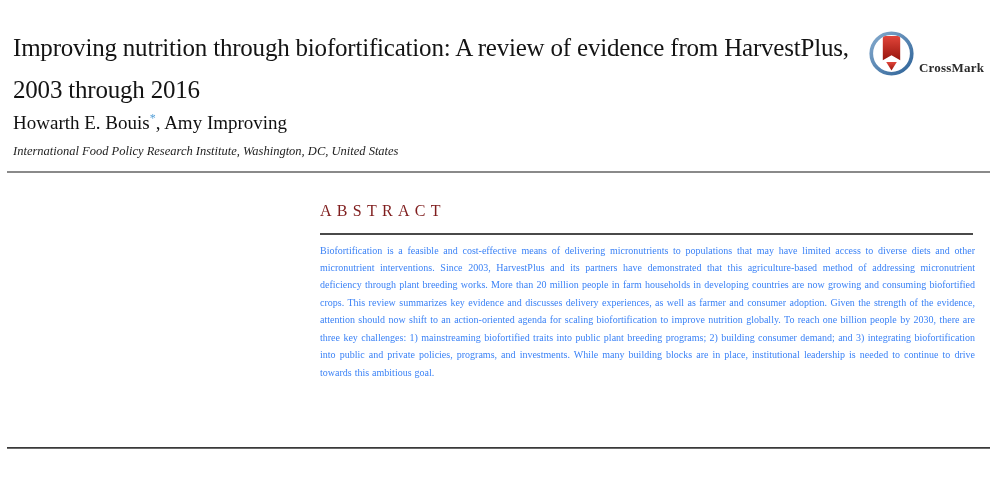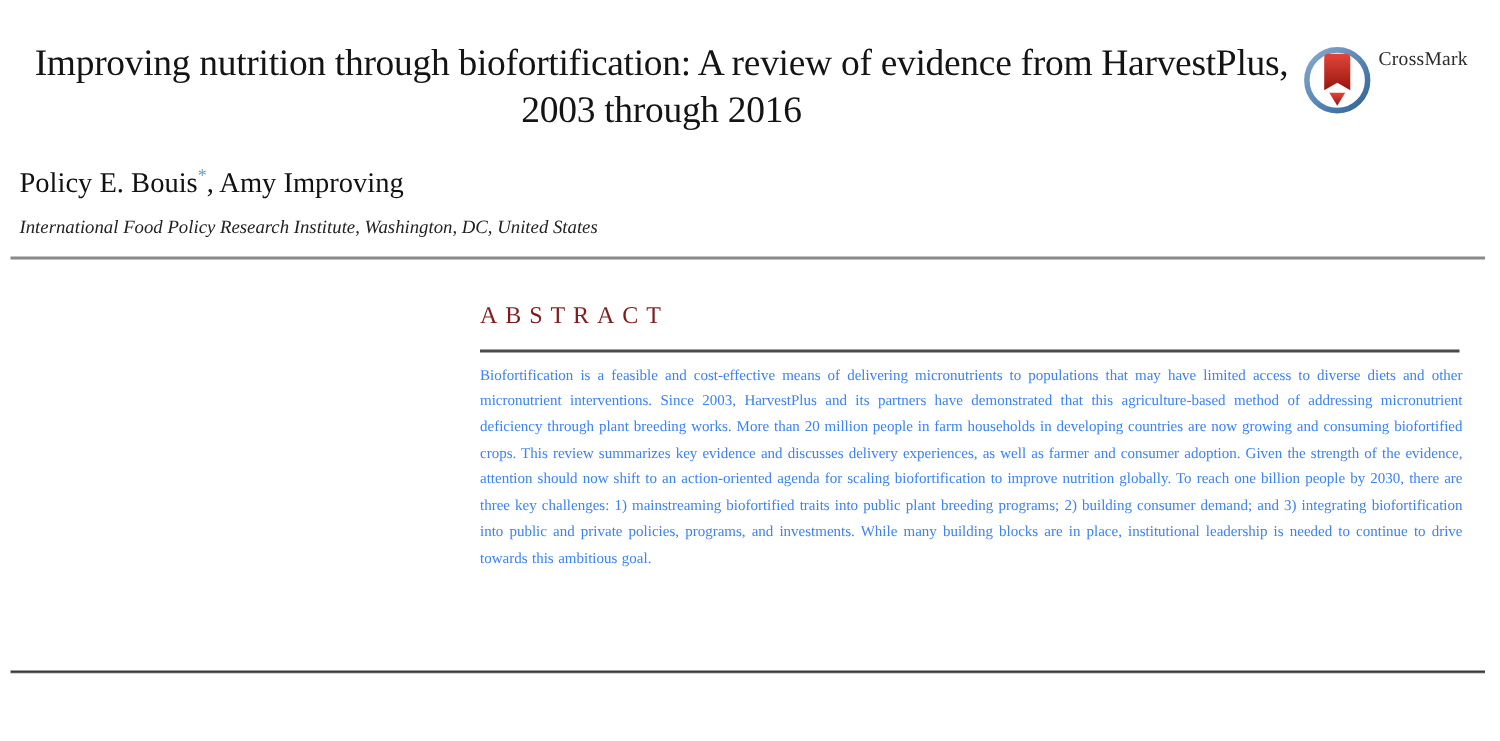--- a/index.html
+++ b/index.html
@@ -18,35 +18,35 @@
   }
 
   
   .title {
     position: absolute;
     left: 13px;
     top: 27px;
     width: 856px;
     margin: 0;
     font-size: 25px;
-    line-height: 31px;
+    line-height: 42px;
     font-weight: 400;
     letter-spacing: -0.2px;
     color: #141414;
-    text-align: center;
   }
 
   .crossmark {
     position: absolute;
     left: 869px;
     top: 31px;
     display: flex;
-    align-items: flex-start;
+    align-items: flex-end;
     gap: 5px;
     cursor: pointer;
+    font-weight: bold;
   }
   .crossmark svg { display: block; }
   .crossmark-label {
     font-size: 13px;
     color: #2b2b2b;
     letter-spacing: 0.2px;
   }
 
   .authors {
     position: absolute;
@@ -142,21 +142,21 @@
         </linearGradient>
       </defs>
       <circle cx="22" cy="22" r="19.8" fill="#ffffff" stroke="url(#cmRing)" stroke-width="3.6"></circle>
       <path d="M13.5 7.5 Q13.5 4.8 16.2 4.8 L27.8 4.8 Q30.5 4.8 30.5 7.5 L30.5 28.5 L22 23.6 L13.5 28.5 Z" fill="url(#cmRed)"></path>
       <path d="M16.8 30.2 L27.2 30.2 L22 38.6 Z" fill="url(#cmRed)"></path>
     </svg>
     <span class="crossmark-label">CrossMark</span>
   </div>
 
   <div class="authors">
-    <span>Policy E. Bouis</span><sup>*</sup><span>, </span><span>Amy Improving</span>
+    <span>Howarth E. Bouis</span><sup>*</sup><span>, </span><span>Amy Improving</span>
   </div>
 
   <div class="affiliation">International Food Policy Research Institute, Washington, DC, United States</div>
 
   <div class="rule top-rule"></div>
 
   <div class="article-info-col"></div>
 
   <section class="abstract-col">
     <h2 class="abstract-heading">ABSTRACT</h2>

